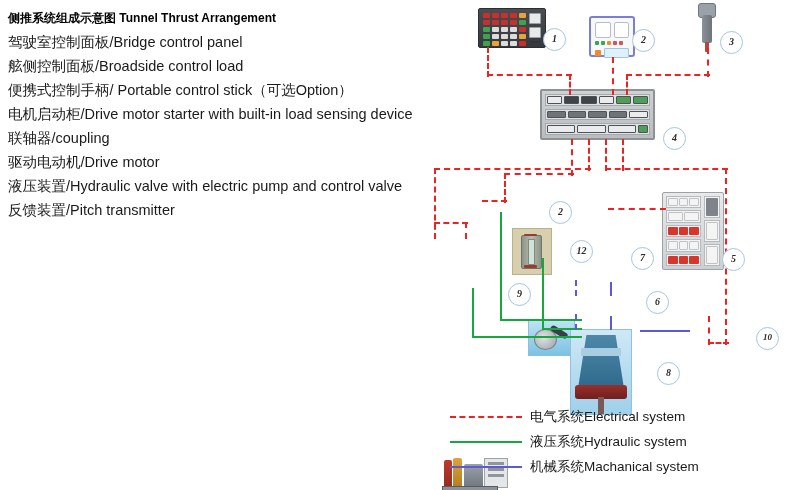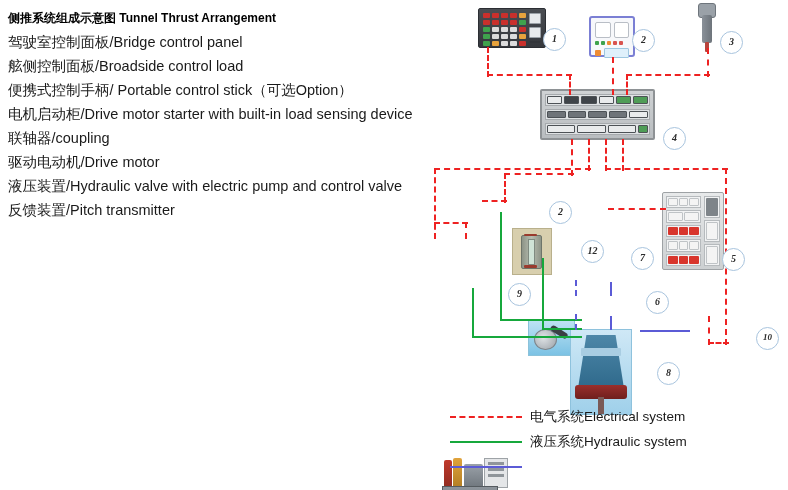--- a/index.html
+++ b/index.html
@@ -370,21 +370,21 @@
       <div class="tank11-cap" style="top:10%;"></div>
       <div class="tank11-cap" style="top:80%;"></div>
       <div class="tank11-gl"></div>
     </div>
     <div class="badge" style="left:119px;top:201px;">2</div>
 
     <div class="node pump12" style="left:98px;top:222px;width:47px;height:37px;">
       <div class="pump12-body"></div>
       <div class="pump12-arm"></div>
     </div>
-    <div class="badge" style="left:140px;top:240px;margin-left:11px;">12</div>
+    <div class="badge" style="left:140px;top:240px;">12</div>
 
     <div class="node thruster7" style="left:140px;top:195px;width:62px;height:86px;">
       <div class="t7-cone"></div>
       <div class="t7-band"></div>
       <div class="t7-flange"></div>
       <div class="t7-shaft"></div>
     </div>
     <div class="badge" style="left:201px;top:247px;">7</div>
 
     <div class="node cab5" style="left:232px;top:192px;width:62px;height:78px;">
@@ -454,16 +454,17 @@
     <div class="keyrow">
       <span class="keyline k-elec"></span>
       <span class="keytext">电气系统Electrical system</span>
     </div>
     <div class="keyrow">
       <span class="keyline k-hyd"></span>
       <span class="keytext">液压系统Hydraulic system</span>
     </div>
     <div class="keyrow">
       <span class="keyline k-mech"></span>
+      <span class="keytext">机械系统Machanical system</span>
     </div>
   </div>
 
 </div>
 
 </body></html>

